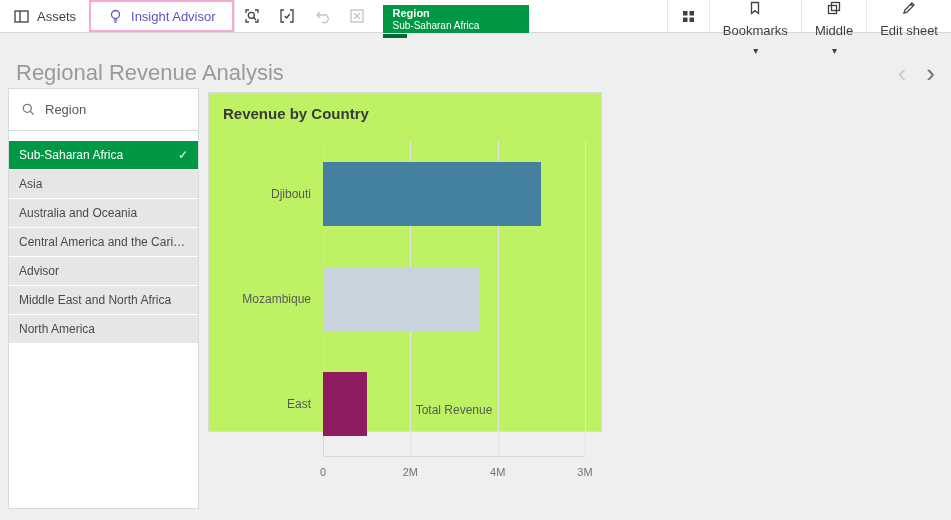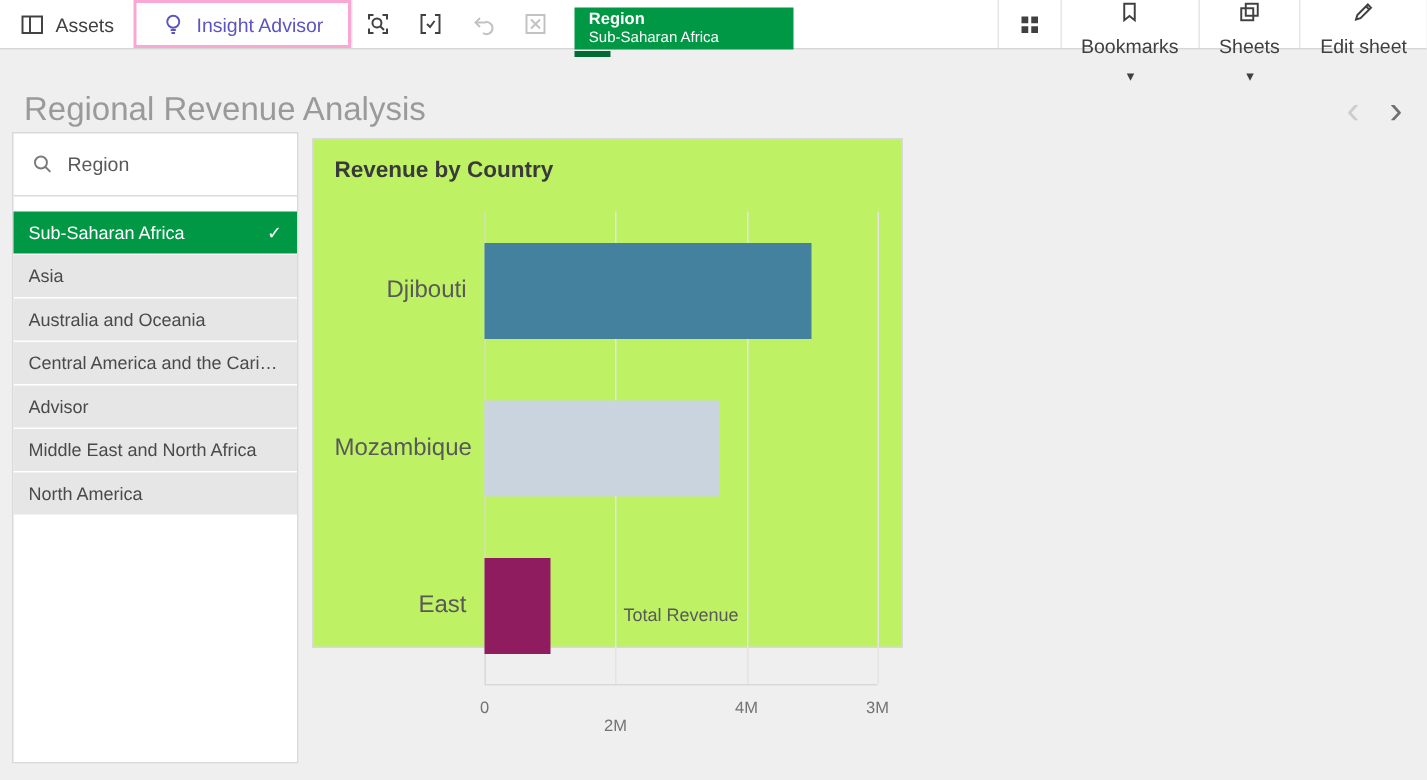--- a/index.html
+++ b/index.html
@@ -99,33 +99,33 @@
   .grid-overlay { position:absolute; left:100px; right:0; top:0; height:315px; }
   .gridline { position:absolute; top:0; bottom:0; width:1px; background:#e4e4e4; }
   .gridline.g0 { left:0; background:#d8d8d8; }
   .gridline.g1 { left:33.333%; }
   .gridline.g2 { left:66.667%; }
   .gridline.g3 { left:100%; }
   .plot-rows { position:relative; height:315px; }
   .row { display:flex; align-items:center; height:105px; }
   .row .lbl {
     width:100px; padding-right:12px; text-align:right;
-    font-size:16px; color:#595959;
+    font-size:12px; color:#595959;
   }
   .row .track { flex:1; height:64px; position:relative; }
   .bar { position:absolute; left:0; top:0; height:100%; cursor:pointer; }
   .x-axis {
     position:absolute; left:100px; right:0; top:315px; height:26px;
     border-top:1px solid #d9d9d9;
   }
   .tick {
     position:absolute; top:9px; transform:translateX(-50%);
     font-size:11px; color:#737373;
   }
-  .tick.t0 { left:0; } .tick.t1 { left:33.333%;margin-top:12px; }
+  .tick.t0 { left:0; } .tick.t1 { left:33.333%; }
   .tick.t2 { left:66.667%; } .tick.t3 { left:100%; }
   .x-title {
     position:absolute; left:100px; right:0; bottom:0;
     text-align:center; font-size:12px; color:#595959;
   }
 
   svg { display:block; }
 </style>
 </head>
 <body>
@@ -225,21 +225,21 @@
     <span class="caret">▾</span>
   </button>
 
   <button class="tb-btn sep">
     <span>
       <svg width="16" height="16" viewBox="0 0 16 16" fill="none" stroke="#404040" stroke-width="1.3">
         <rect x="5.5" y="2.5" width="8" height="8"></rect>
           <rect x="2.5" y="5.5" width="8" height="8"></rect>
       </svg>
     </span>
-    <span>Sheets</span>
+    <span>Middle</span>
     <span class="caret">▾</span>
   </button>
 
   <button class="tb-btn sep">
     <span>
       <svg width="16" height="16" viewBox="0 0 16 16" fill="none" stroke="#404040" stroke-width="1.3">
         <path d="M3 13l.9-3 7-7 2.1 2.1-7 7z"></path>
           <line x1="9.7" y1="4.2" x2="11.8" y2="6.3"></line>
       </svg>
     </span>

